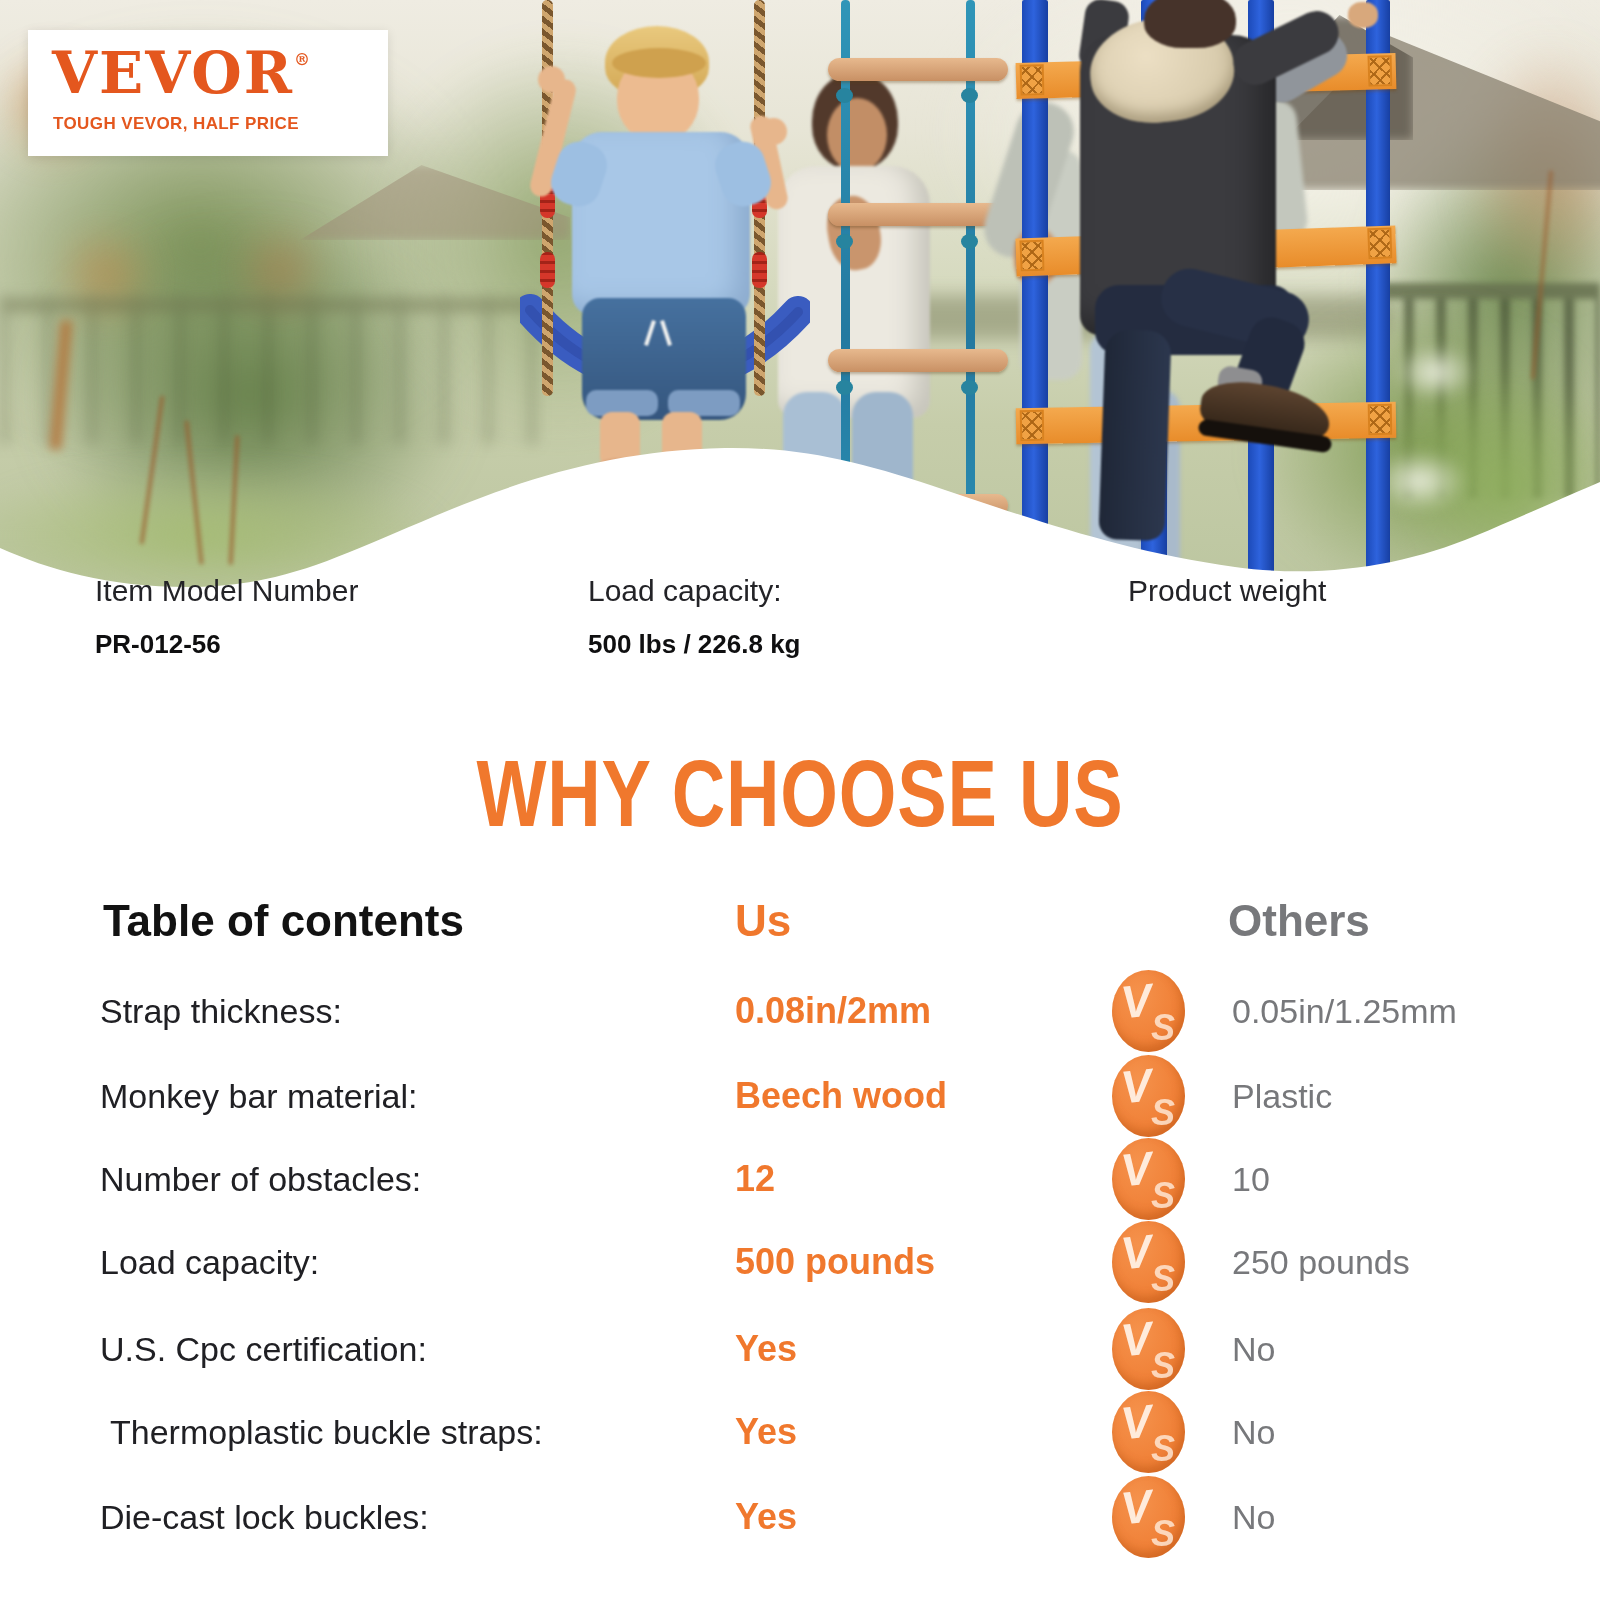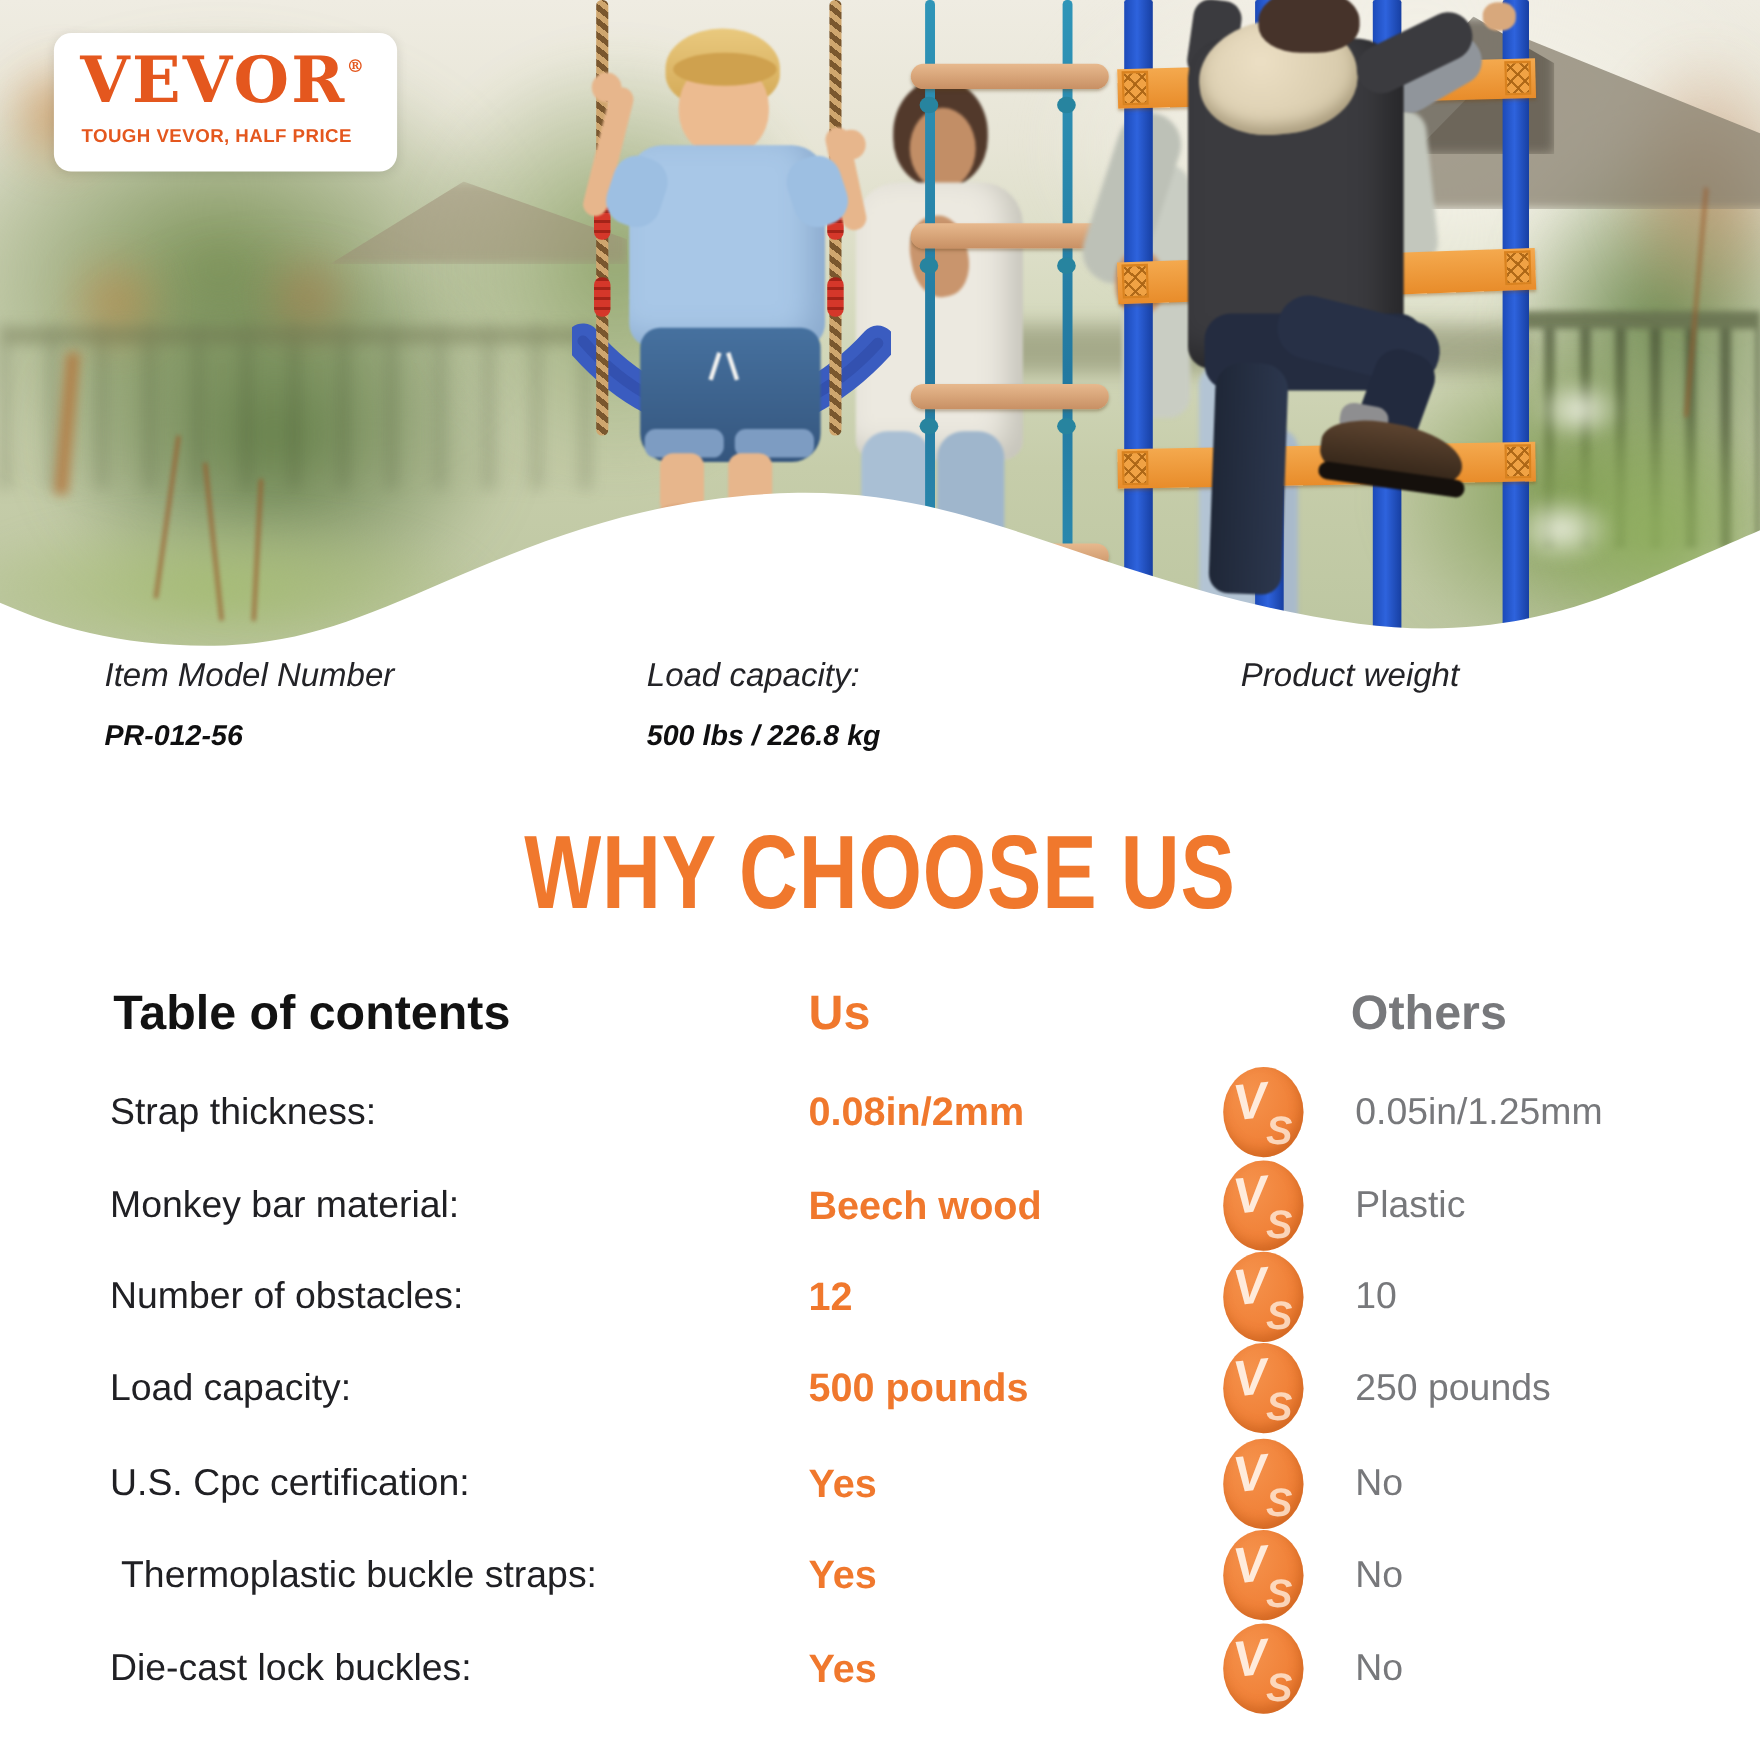--- a/index.html
+++ b/index.html
@@ -39,29 +39,29 @@
       background:linear-gradient(90deg,#1c4ab8,#2e63dd 45%,#173fa2);}
   .orow{position:absolute;left:16px;width:380px;height:36px;
         background:linear-gradient(180deg,#f4a94e,#e88c2a);box-shadow:0 2px 3px rgba(120,70,10,.35);}
   .xbox{position:absolute;top:2px;width:24px;height:31px;border:2px solid #d9821f;box-sizing:border-box;
         background:
           repeating-linear-gradient(45deg,rgba(170,100,20,.9) 0 2px,transparent 2px 9px),
           repeating-linear-gradient(-45deg,rgba(170,100,20,.9) 0 2px,transparent 2px 9px),#f0a244;}
   
   .wave{position:absolute;left:0;top:380px;width:1600px;height:210px;}
   
-  .badge{position:absolute;left:28px;top:30px;width:312px;height:126px;background:#ffffff;border-radius:16px;
-         box-shadow:0 2px 10px rgba(0,0,0,.10);z-index:9;margin-left:21px;}
+  .badge{position:absolute;left:28px;top:30px;width:360px;height:126px;background:#ffffff;border-radius:0;
+         box-shadow:0 2px 10px rgba(0,0,0,.10);z-index:9;}
   .badge .logo{position:absolute;left:24px;top:14px;font-family:"DejaVu Serif",serif;font-weight:bold;
          font-size:58px;letter-spacing:2px;color:var(--logo-orange,#e4571e);line-height:1;}
   .badge .reg{font-size:16px;vertical-align:28px;letter-spacing:0;}
   .badge .tag{position:absolute;left:25px;top:84px;font-weight:bold;font-size:17px;letter-spacing:.4px;
          color:var(--logo-orange,#e4571e);}
   
-  .spec{position:absolute;top:596px;color:#222;font-style:italic;}
+  .spec{position:absolute;top:572px;color:#222;}
   .spec .label{font-size:30px;line-height:38px;font-weight:400;color:#232327;}
   .spec .value{margin-top:12px;font-size:26px;line-height:44px;font-weight:bold;color:#0f0f10;}
   
   .why{position:absolute;left:0;top:746px;width:1600px;text-align:center;line-height:1;
        font-size:95px;font-weight:bold;color:var(--accent,#f0782d);transform:scaleX(.78);letter-spacing:1px;}
   
   .compare{position:absolute;left:0;top:0;width:1284px;height:1600px;pointer-events:none;}
   .crow{position:absolute;left:0;width:100%;height:0;}
   .cfeat{position:absolute;left:100px;transform:translateY(-50%);font-size:34px;color:#202024;white-space:nowrap;}
   .cus{position:absolute;left:735px;transform:translateY(-50%);font-size:36px;font-weight:bold;

